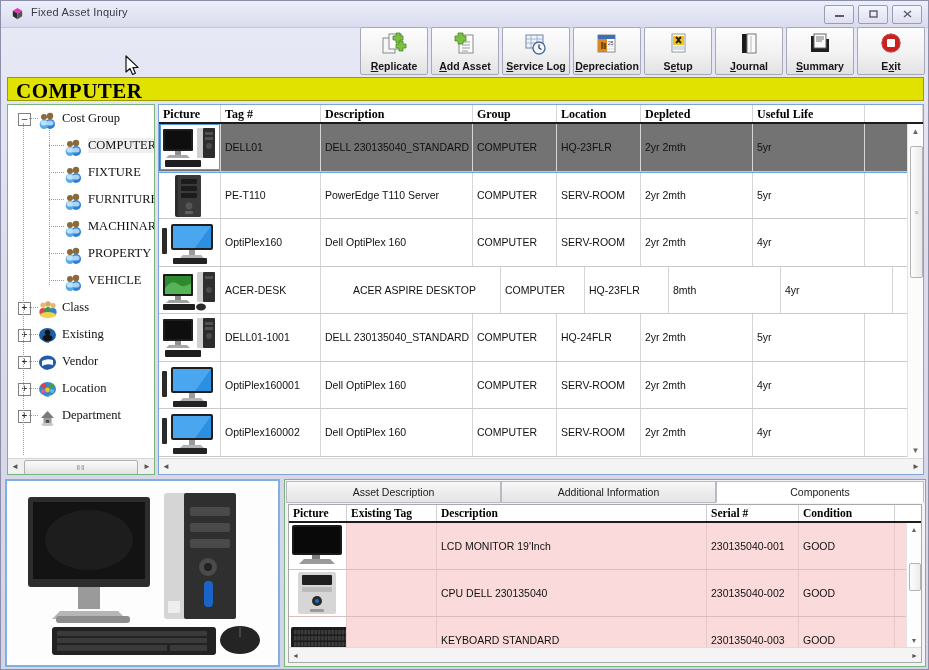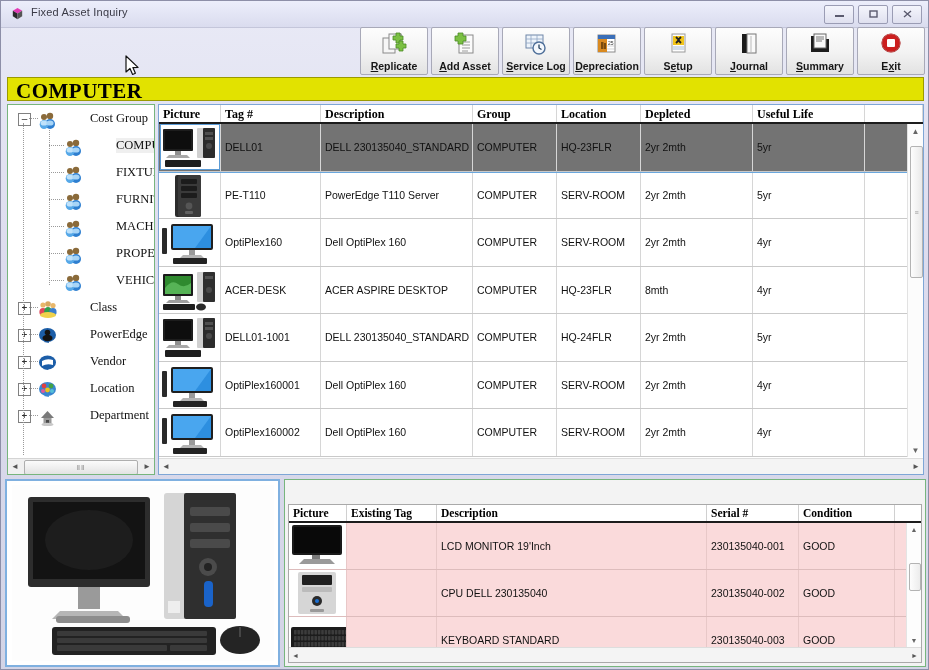--- a/index.html
+++ b/index.html
@@ -46,21 +46,21 @@
   
   .tree-pane{position:absolute;left:6px;top:103px;width:148px;height:371px;
     background:#fff;border:1px solid #77b57d;box-sizing:border-box;overflow:hidden;}
   .tree-inner{position:absolute;left:0;top:0;right:0;bottom:17px;overflow:hidden;}
   .tnode{position:relative;height:27px;display:flex;align-items:center;}
   .tnode .exp{position:absolute;width:11px;height:11px;border:1px solid #808080;
     background:#fff;font-size:10px;line-height:9px;text-align:center;color:#333;
     font-family:"Liberation Sans",sans-serif;}
   .tnode .nico{position:absolute;width:19px;height:17px;}
   .tnode .tlbl{position:absolute;font-family:"Liberation Serif",serif;font-size:12.5px;color:#111;
-    white-space:nowrap;margin-left:28px;}
+    white-space:nowrap;}
   .tnode.sel .tlbl{background:#efefef;}
   .dash-v{position:absolute;border-left:1px dotted #9a9a9a;}
   .dash-h{position:absolute;border-top:1px dotted #9a9a9a;}
 
   .hsb{position:absolute;left:0;bottom:0;width:100%;height:16px;
     background:#f0f0f0;border-top:1px solid #d4d4d4;box-sizing:border-box;display:flex;}
   .hsb .ar{width:14px;height:15px;display:flex;align-items:center;justify-content:center;
     font-size:8px;color:#555;}
   .hsb .thumb{height:13px;margin:1px 0;border:1px solid #aeaeae;border-radius:2px;
     background:linear-gradient(to bottom,#fbfbfb,#e3e3e3);display:flex;align-items:center;
@@ -393,21 +393,21 @@
           <div class="tlbl" style="left: 54px;">Class</div>
         </div>
         <div class="tnode">
           <div class="exp" style="left: 10px; top: 8px;">+</div>
           <div class="nico" style="left: 30px; top: 5px;"><svg width="19" height="19" viewBox="0 0 19 19">
               <ellipse cx="9.5" cy="9" rx="8.5" ry="7" fill="#1c5ea8"></ellipse>
               <path d="M6 16 L10 12 L11 17 Z" fill="#1c5ea8"></path>
               <circle cx="9.5" cy="6.5" r="2.8" fill="#141414"></circle>
               <ellipse cx="9.5" cy="12" rx="5" ry="3.2" fill="#141414"></ellipse>
             </svg></div>
-          <div class="tlbl" style="left: 54px;">PowerEdge</div>
+          <div class="tlbl" style="left: 54px;">Existing</div>
         </div>
         <div class="tnode">
           <div class="exp" style="left: 10px; top: 8px;">+</div>
           <div class="nico" style="left: 30px; top: 5px;"><svg width="19" height="19" viewBox="0 0 19 19">
               <ellipse cx="9.5" cy="9.5" rx="8.5" ry="7" fill="#1c5ea8"></ellipse>
               <path d="M4 8 q5 -3 11 -1 l0 5 q-6 -2 -11 1 z" fill="#ffffff"></path>
               <path d="M5 16 L9 12.5 L10.5 17 Z" fill="#1c5ea8"></path>
             </svg></div>
           <div class="tlbl" style="left: 54px;">Vendor</div>
         </div>
@@ -549,21 +549,21 @@
                 <rect x="36" y="4" width="18" height="30" fill="#cfcfcf" rx="1"></rect>
                 <rect x="42" y="4" width="12" height="30" fill="#2f2f2f" rx="1"></rect>
                 <rect x="44" y="8" width="8" height="3" fill="#4f4f4f"></rect>
                 <circle cx="48" cy="22" r="3" fill="#4a4a4a"></circle>
                 <rect x="2" y="36" width="32" height="6" fill="#1e1e1e" rx="1"></rect>
                 <ellipse cx="40" cy="39" rx="5" ry="3.5" fill="#2a2a2a"></ellipse>
               </svg>
             </div>
           </div>
           <div class="gc" style="width: 100px; flex: 0 0 100px;">ACER-DESK</div>
-          <div class="gc" style="width: 152px; flex: 0 0 152px;">ACER ASPIRE DESKTOP</div>
+          <div class="gc" style="width: 152px; flex: 0 0 152px; margin-left: 28px;">ACER ASPIRE DESKTOP</div>
           <div class="gc" style="width: 84px; flex: 0 0 84px;">COMPUTER</div>
           <div class="gc" style="width: 84px; flex: 0 0 84px;">HQ-23FLR</div>
           <div class="gc" style="width: 112px; flex: 0 0 112px;">8mth</div>
           <div class="gc" style="width: 112px; flex: 0 0 112px;">4yr</div>
           <div class="gc" style="width: 58px; flex: 0 0 58px;"></div>
         </div>
         <div class="grow">
           <div class="gc pic" style="width: 62px; flex: 0 0 62px;">
             <div class="pic-wrap">
               <svg width="58" height="44" viewBox="0 0 58 44">
@@ -672,20 +672,25 @@
         <rect x="45" y="160" width="110" height="6" rx="1"></rect>
         <rect x="158" y="160" width="37" height="6" rx="1"></rect>
       </g>
 
       <ellipse cx="228" cy="155" rx="20" ry="14" fill="#242424"></ellipse>
       <path d="M228 142 v10" stroke="#555" stroke-width="1.4"></path>
     </svg>
   </div>
 
   <div class="det-pane">
+    <div class="tabs" id="tabHost">
+        <div class="tab" style="width: 215px; flex: 0 0 215px;">Asset Description</div>
+        <div class="tab" style="width: 215px; flex: 0 0 215px;">Additional Information</div>
+        <div class="tab active" style="width: 208px; flex: 0 0 208px;">Components</div>
+      </div>
     <div class="ctbl">
       <div class="ct-head" id="ctHead">
           <div class="ch" style="width: 58px; flex: 0 0 58px;">Picture</div>
           <div class="ch" style="width: 90px; flex: 0 0 90px;">Existing Tag</div>
           <div class="ch" style="width: 270px; flex: 0 0 270px;">Description</div>
           <div class="ch" style="width: 92px; flex: 0 0 92px;">Serial #</div>
           <div class="ch" style="width: 96px; flex: 0 0 96px;">Condition</div>
         </div>
       <div class="ct-body" id="ctBody">
           <div class="crow">

